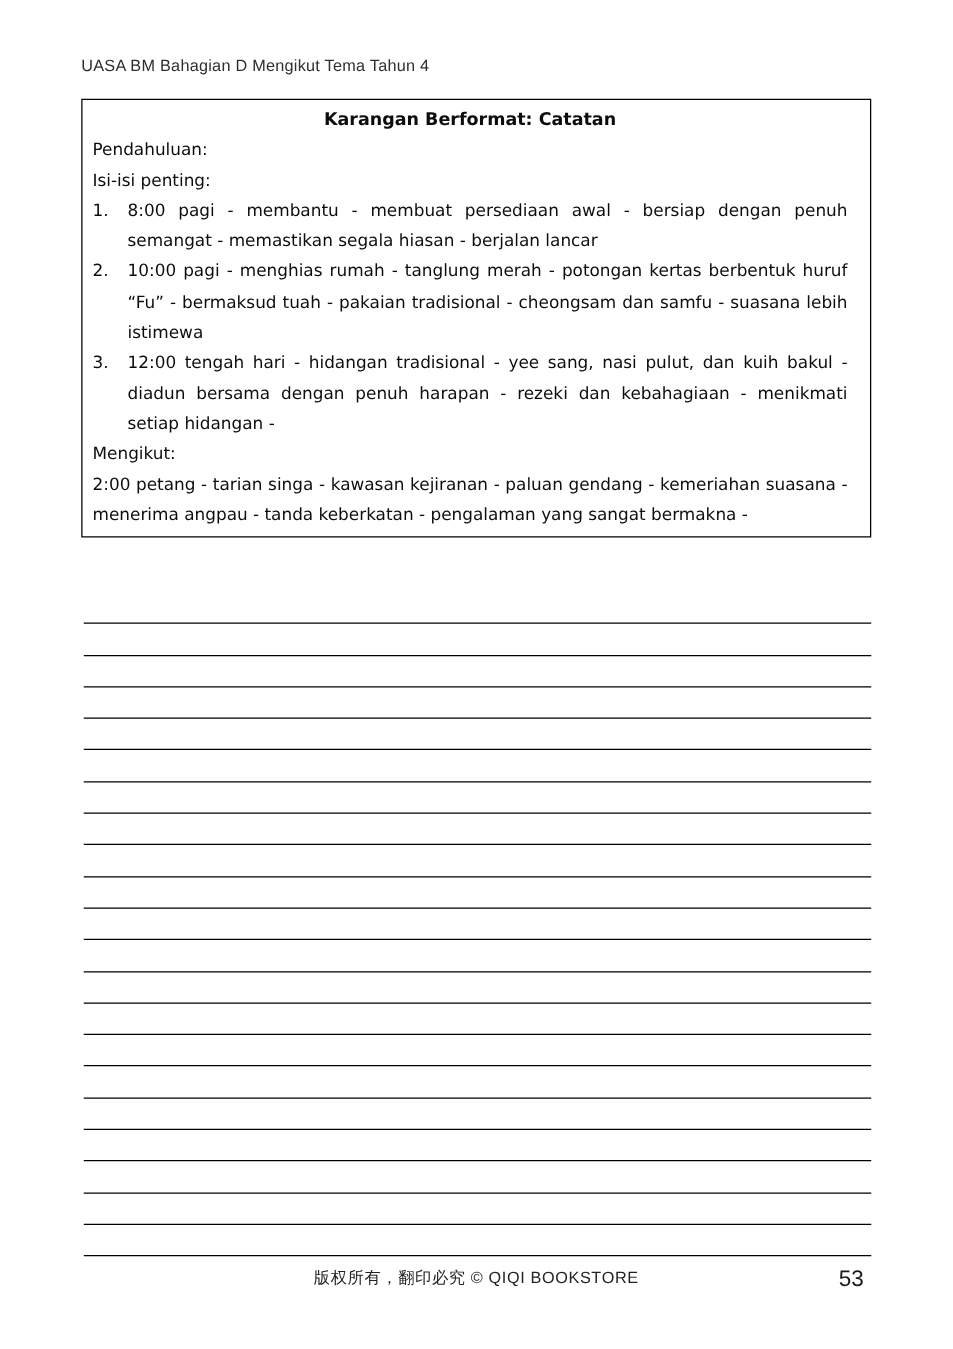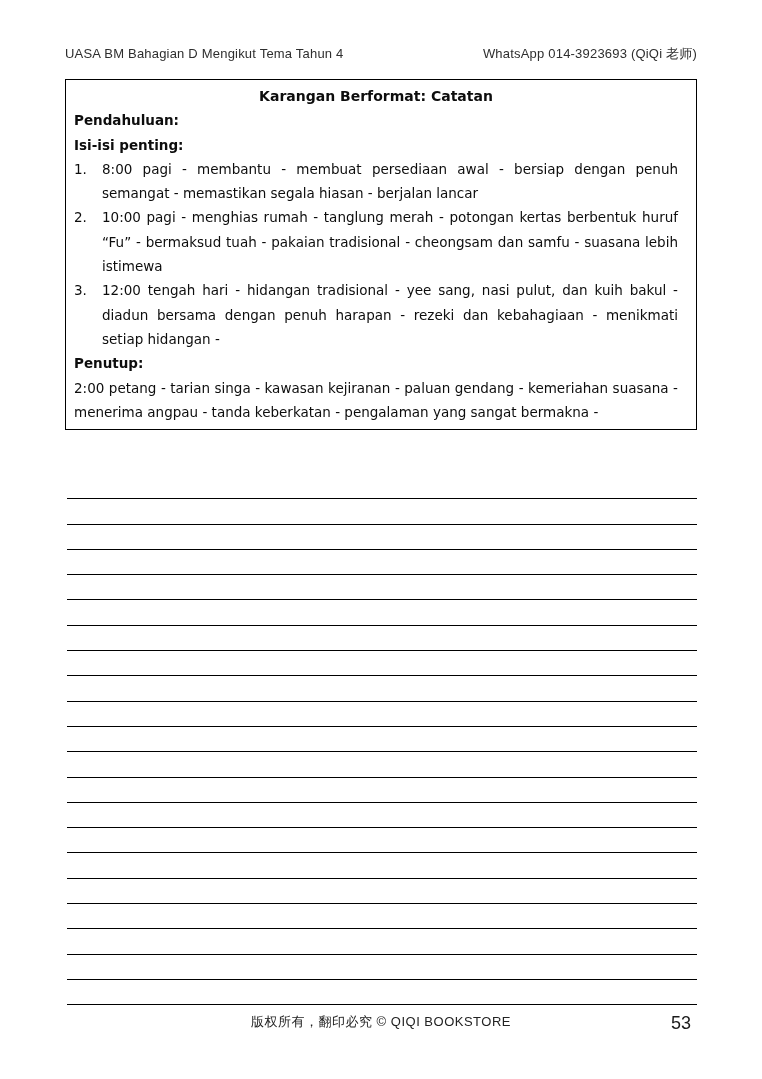--- a/index.html
+++ b/index.html
@@ -46,21 +46,21 @@
     font-size: 13.5px;
     line-height: 24.3px;
     color: #0d0d0d;
   }
   .box-title {
     text-align: center;
     font-weight: bold;
     font-size: 14px;
   }
   .section-heading {
-    font-weight: bold;
+    font-weight: normal;
   }
   .body-text {
     text-align: justify;
   }
   .isi-item {
     display: flex;
   }
   .item-num {
     flex: 0 0 28px;
   }
@@ -105,21 +105,20 @@
     color: #1a1a1a;
   }
 </style>
 </head>
 <body>
 
 <div class="page-inner">
 
   <div class="page-header">
     <span>UASA BM Bahagian D Mengikut Tema Tahun 4</span>
-    <span>WhatsApp 014-3923693 (QiQi 老师)</span>
   </div>
 
   <div class="prompt-box">
     <div class="box-title">Karangan Berformat: Catatan</div>
 
     <div class="section-heading">Pendahuluan:</div>
 
     <div class="section-heading">Isi-isi penting:</div>
 
     <div class="isi-item">
@@ -130,21 +129,21 @@
     <div class="isi-item">
       <span class="item-num">2.</span>
       <span class="item-text">10:00 pagi - menghias rumah - tanglung merah - potongan kertas berbentuk huruf “Fu” - bermaksud tuah - pakaian tradisional - cheongsam dan samfu - suasana lebih istimewa</span>
     </div>
 
     <div class="isi-item">
       <span class="item-num">3.</span>
       <span class="item-text">12:00 tengah hari - hidangan tradisional - yee sang, nasi pulut, dan kuih bakul - diadun bersama dengan penuh harapan - rezeki dan kebahagiaan - menikmati setiap hidangan -</span>
     </div>
 
-    <div class="section-heading">Penutup:</div>
+    <div class="section-heading">Mengikut:</div>
     <div class="body-text">2:00 petang - tarian singa - kawasan kejiranan - paluan gendang - kemeriahan suasana - menerima angpau - tanda keberkatan - pengalaman yang sangat bermakna -</div>
   </div>
 
   <div class="answer-lines">
       <div class="wline"></div>
       <div class="wline"></div>
       <div class="wline"></div>
       <div class="wline"></div>
       <div class="wline"></div>
       <div class="wline"></div>

